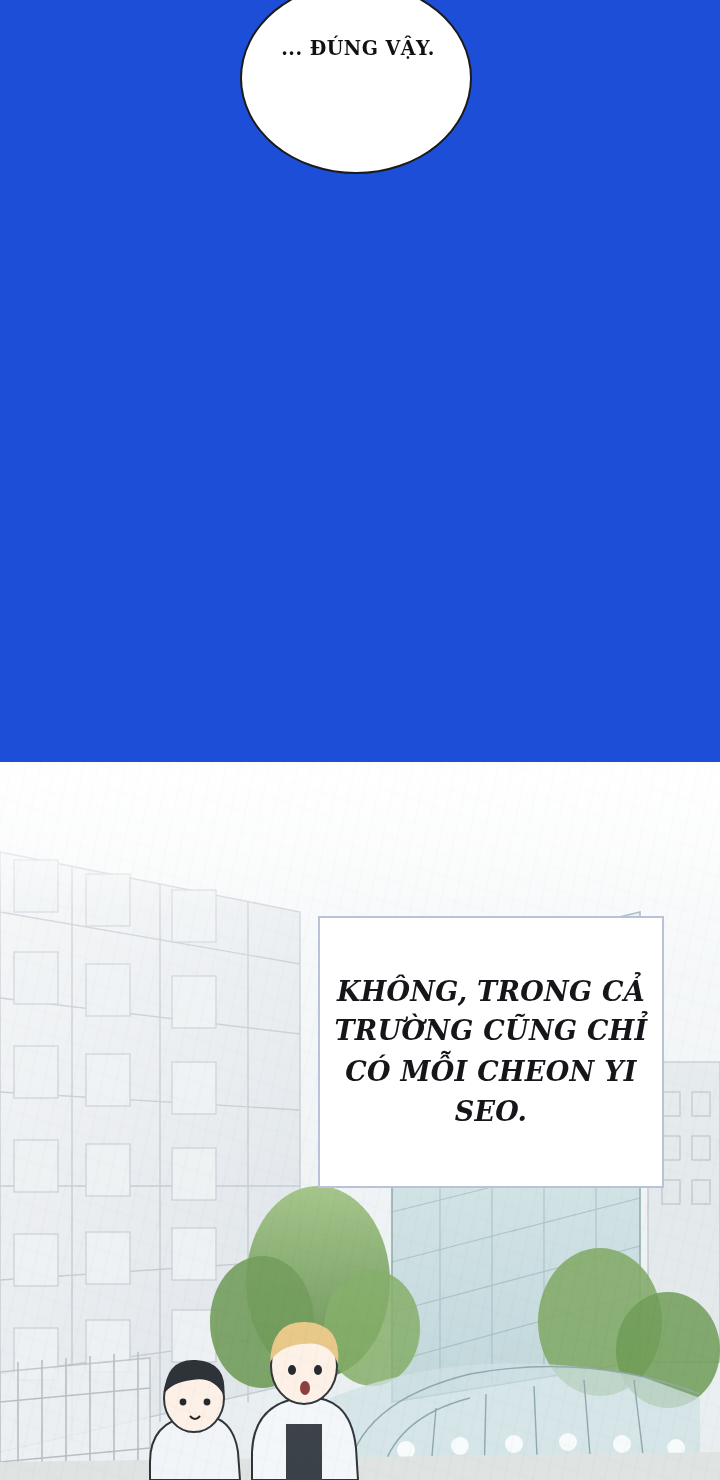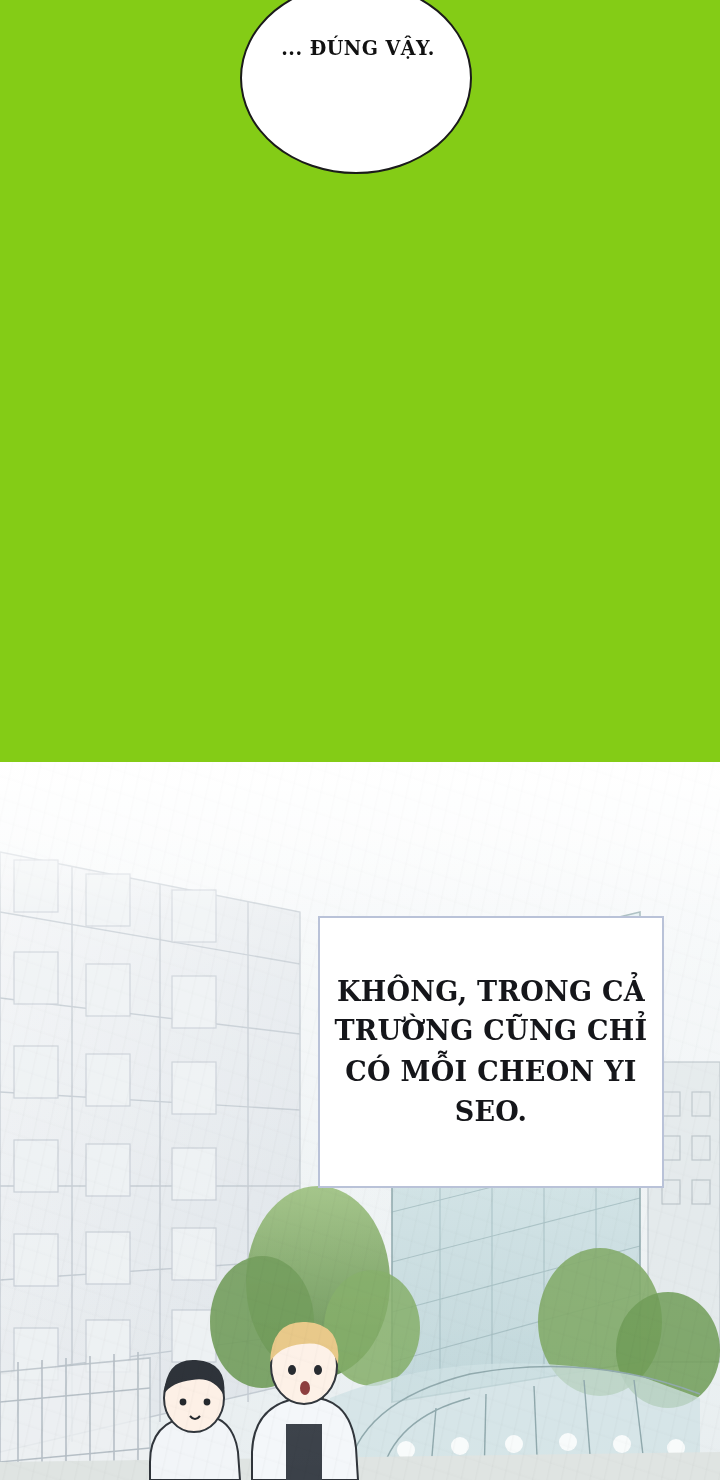--- a/index.html
+++ b/index.html
@@ -8,21 +8,21 @@
     background: #ffffff;
   }
   body {
     font-family: "Liberation Sans", sans-serif;
   }
   .page {
     position: relative;
     width: 720px;
     height: 1480px;
     overflow: hidden;
-    background: #84cc16;
+    background: #1d4ed8;
   }
 
   
   .bubble-round {
     position: absolute;
     left: 240px;
     top: -18px;
     width: 232px;
     height: 192px;
     border: 2px solid #1b1b1b;
@@ -108,20 +108,21 @@
     left: 120px;
     top: 450px;
     width: 382px;
     height: 282px;
   }
   #narr-2 {
     left: 318px;
     top: 916px;
     width: 346px;
     height: 272px;
+    font-style: italic;
   }
 </style>
 </head>
 <body>
 
 <div class="page">
 
   <div class="scene">
     <svg width="720" height="718" viewBox="0 0 720 718" xmlns="http://www.w3.org/2000/svg">
       <defs>

